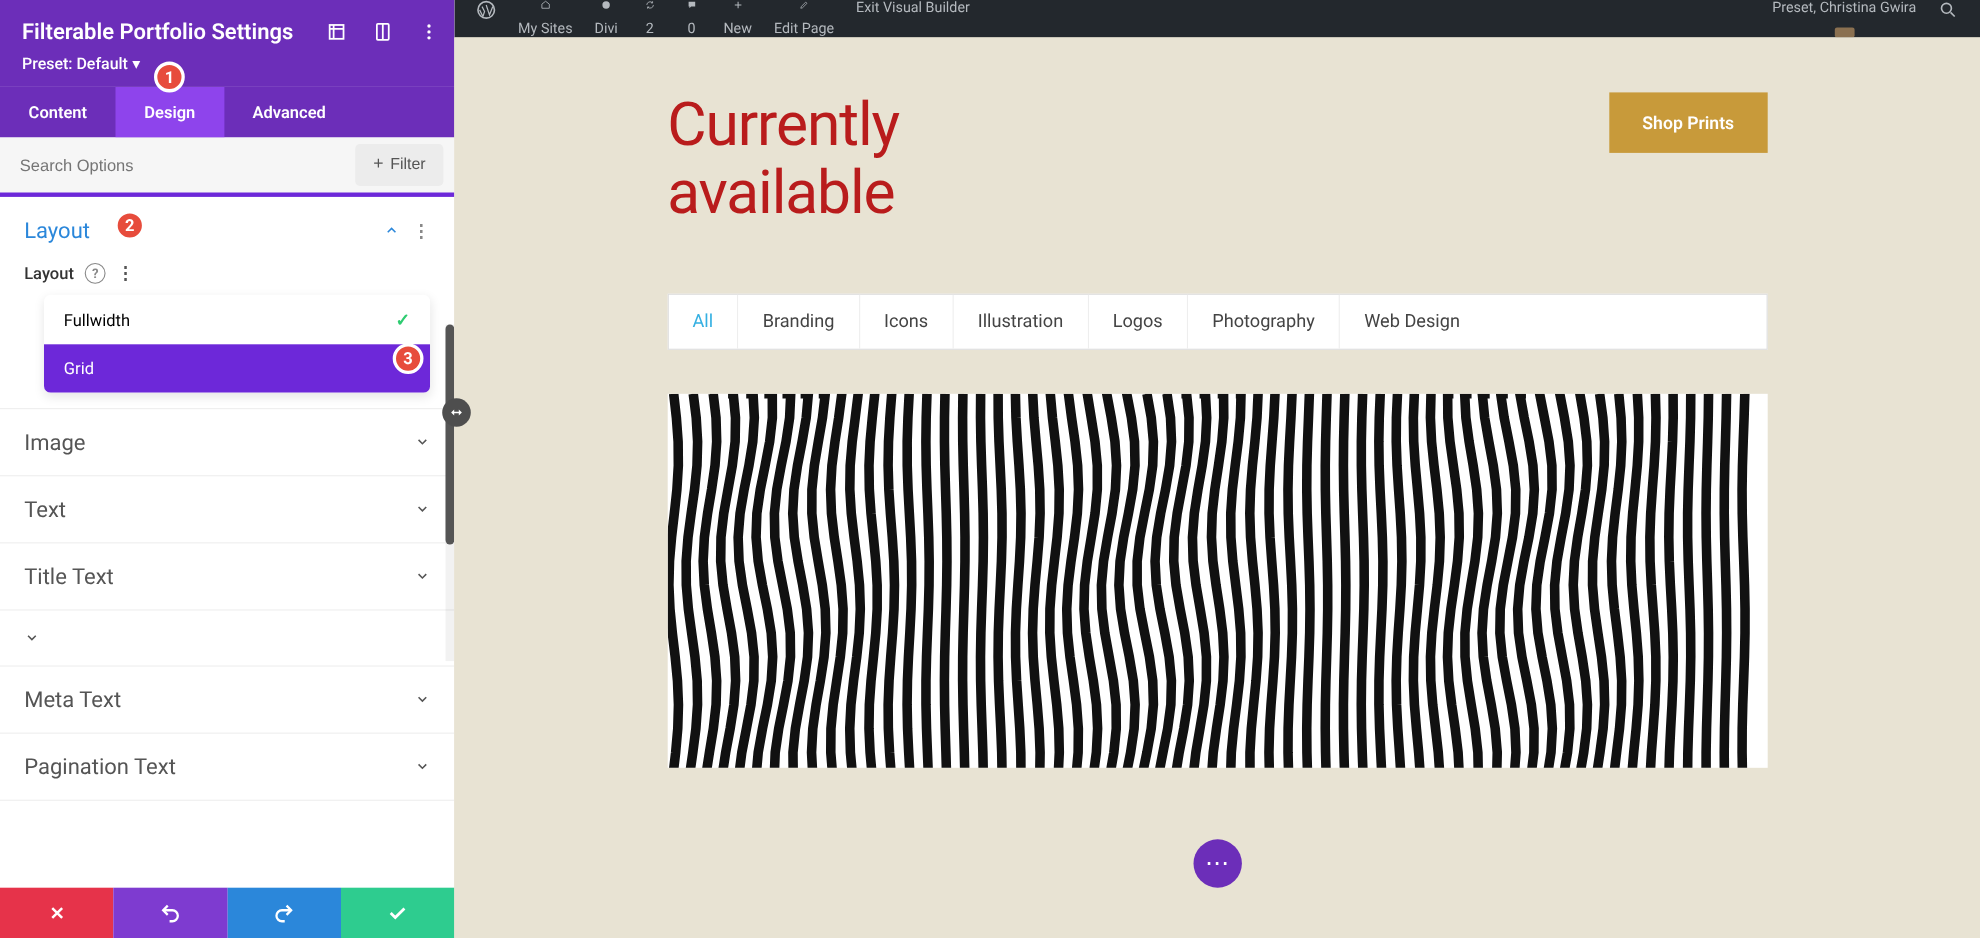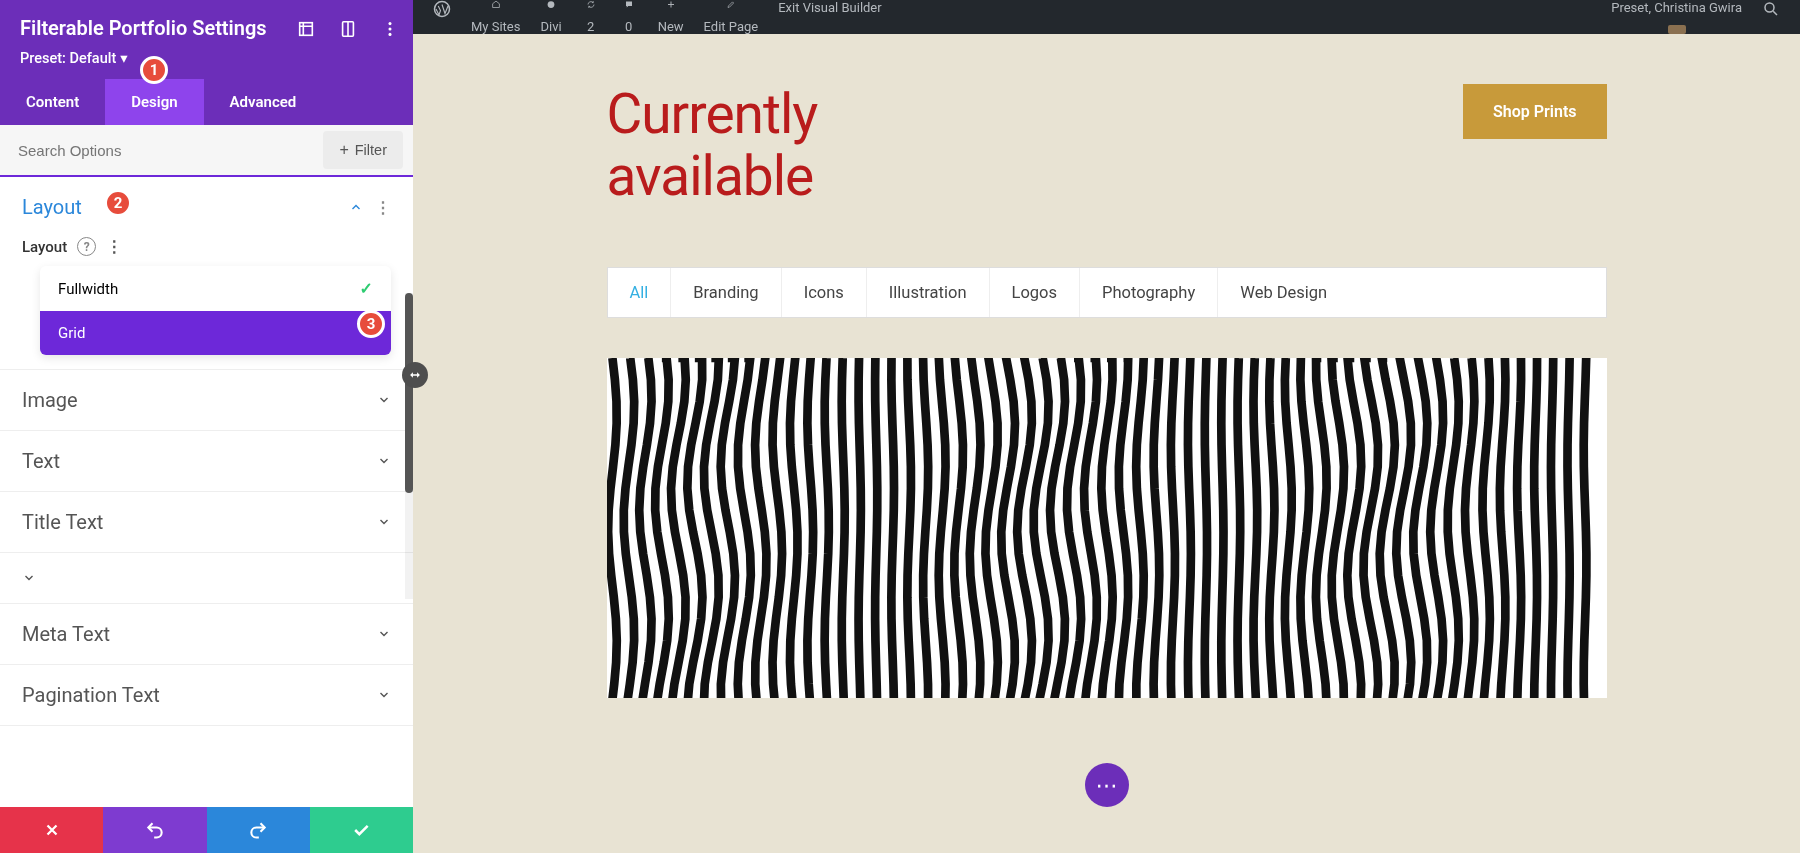--- a/index.html
+++ b/index.html
@@ -17,21 +17,21 @@
 .sidebar-header { background: #6c2eb9; color: #fff; padding: 16px 20px 12px; position: relative; }
 .sidebar-title { font-size: 20px; font-weight: 600; margin-bottom: 8px; }
 .sidebar-preset { font-size: 14.5px; font-weight: 500; display: inline-flex; align-items: center; gap: 4px; }
 .sidebar-header-icons { position: absolute; top: 20px; right: 14px; display: flex; gap: 24px; }
 .sidebar-header-icons .hicon { width: 18px; height: 18px; cursor: pointer; }
 
 .tabs { background: #6c2eb9; display: flex; }
 .tab { flex: 0 0 auto; padding: 14px 26px; font-size: 15px; font-weight: 600; color: #fff; cursor: pointer; text-align:center;}
 .tab.active { background: #8e44ec; }
 
-.search-row { display: flex; align-items: center; background: #f6f6f6; border-bottom: 2px solid #6d28d9; }
+.search-row { display: flex; align-items: center; background: #f6f6f6; border-bottom: 4px solid #6d28d9; }
 .search-input { flex: 1; border: none; background: transparent; padding: 14px 18px; font-size: 15px; color: #999; outline: none; }
 .filter-btn { background: #ececec; border: none; padding: 10px 16px; margin: 6px 10px 6px 0; border-radius: 4px; font-size: 14.5px; cursor: pointer; display: inline-flex; align-items: center; gap: 6px; color: #555; }
 
 .body-scroll { flex: 1; overflow-y: auto; position: relative; }
 
 .section { border-bottom: 1px solid #eee; }
 .section-head { display: flex; align-items: center; padding: 18px 22px; cursor: pointer; }
 .section-title { font-size: 20px; color: #555; flex: 1; font-weight: 400; }
 .section-title.open { color: #2b87da; }
 .chev { width: 14px; height: 14px; }

